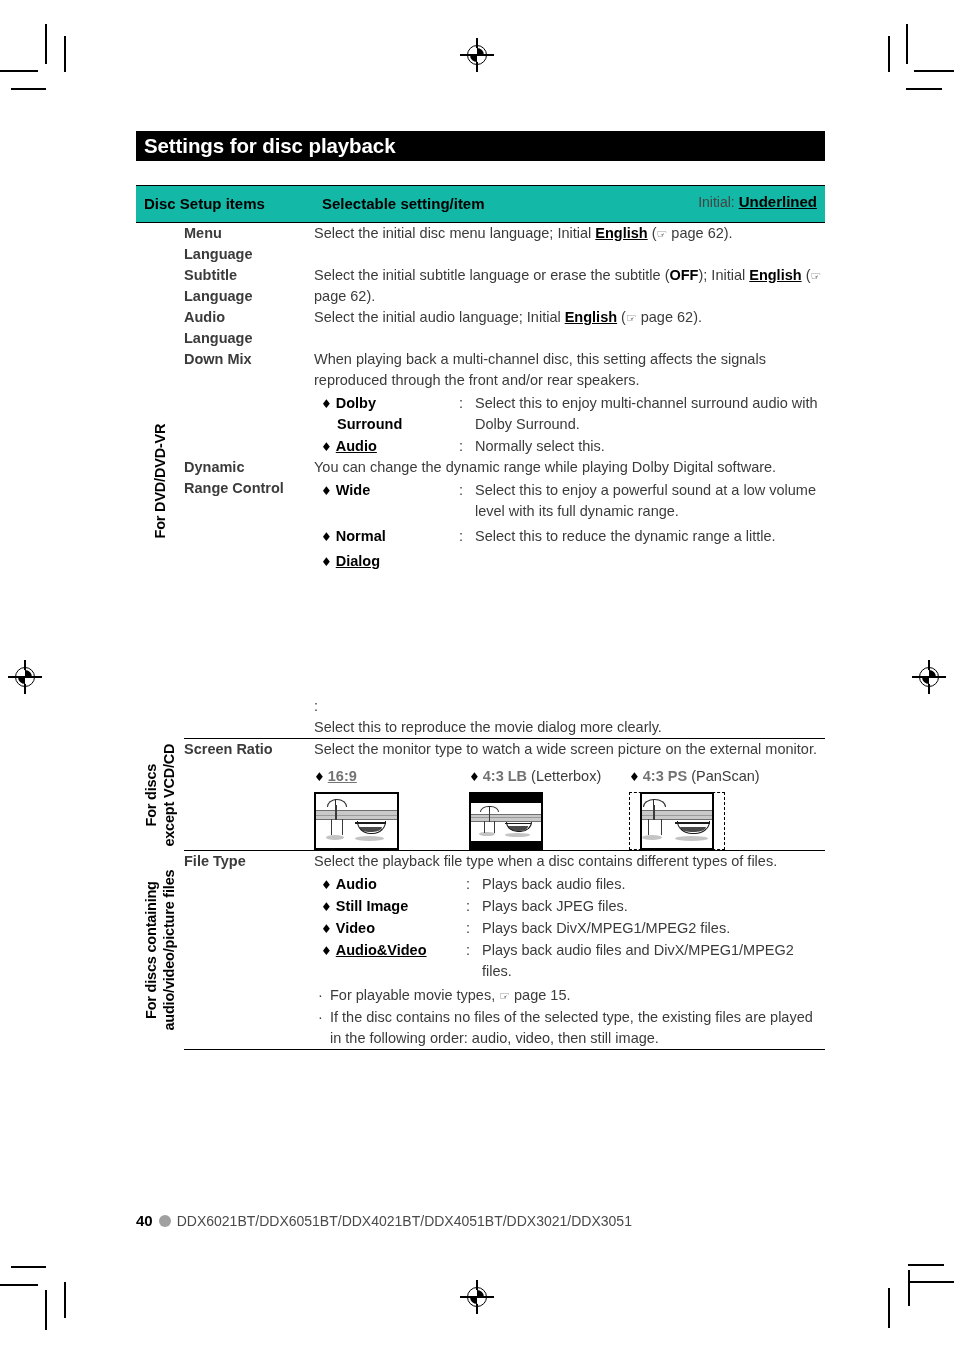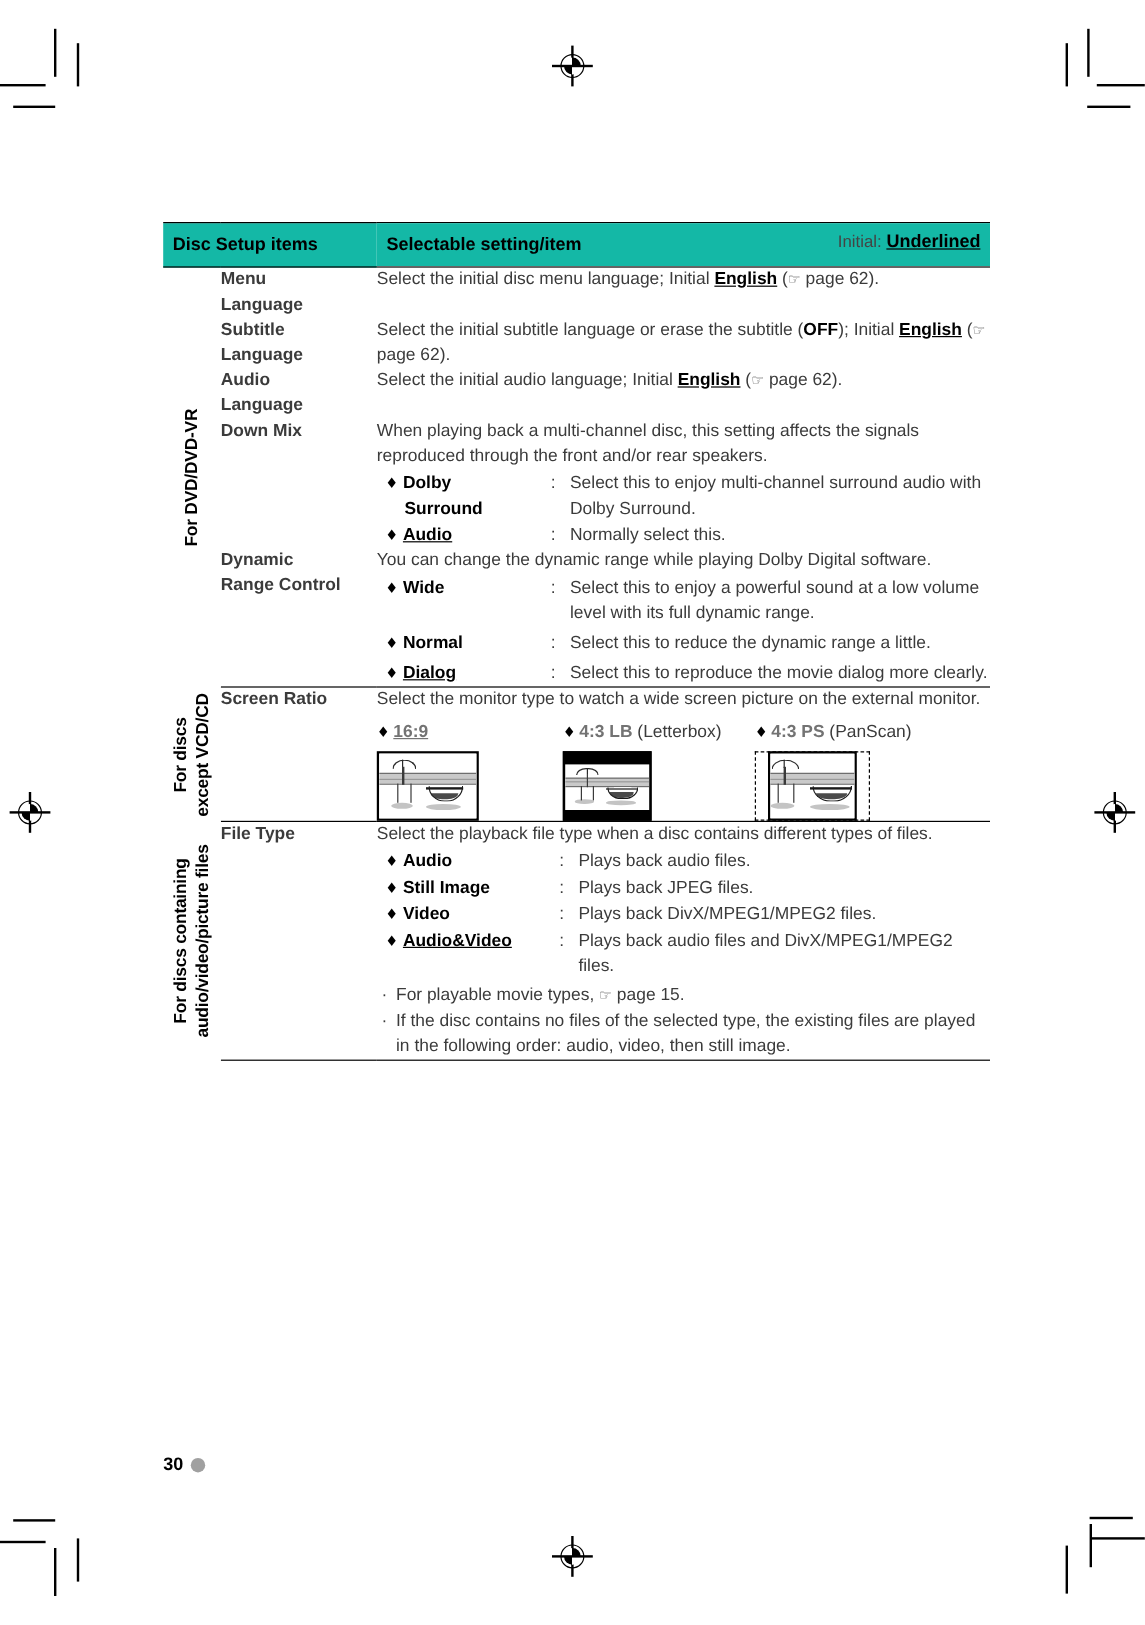--- a/index.html
+++ b/index.html
@@ -177,20 +177,21 @@
   </div>
   <div class="reg" style="left:12px;top:664px;">
     <div class="ring"></div>
       <div class="q"></div>
   </div>
   <div class="reg" style="left:916px;top:664px;">
     <div class="ring"></div>
       <div class="q"></div>
   </div>
 
+  <div class="title-bar">Settings for disc playback</div>
 
   <table class="tbl">
     <colgroup>
       <col style="width:48px">
         <col style="width:130px">
         <col>
     </colgroup>
     <tbody>
 
       <tr class="hdr-row">
@@ -270,21 +271,21 @@
             <div class="opt">
               <div class="lab"><span class="dia">♦</span><span>Wide</span></div>
               <div class="col">:</div>
               <div class="txt">Select this to enjoy a powerful sound at a low volume level with its full dynamic range.</div>
             </div>
             <div class="opt" style="margin-top:4px;">
               <div class="lab"><span class="dia">♦</span><span>Normal</span></div>
               <div class="col">:</div>
               <div class="txt">Select this to reduce the dynamic range a little.</div>
             </div>
-            <div class="opt" style="margin-top:4px;">
+            <div class="opt" style="margin-top:4px;flex-direction:column;">
               <div class="lab"><span class="dia">♦</span><span class="u">Dialog</span></div>
               <div class="col">:</div>
               <div class="txt">Select this to reproduce the movie dialog more clearly.</div>
             </div>
           </div>
         </td>
       </tr>
 
       <tr>
         <td class="vcol">
@@ -420,17 +421,18 @@
               <div class="btxt">If the disc contains no files of the selected type, the existing files are played in the following order: audio, video, then still image.</div>
             </div>
           </div>
         </td>
       </tr>
 
     </tbody>
   </table>
 
   <div class="footer">
-    <div class="pnum">30</div>
+    <div class="pnum">40</div>
     <div class="dot"></div>
+    <div class="models">DDX6021BT/DDX6051BT/DDX4021BT/DDX4051BT/DDX3021/DDX3051</div>
   </div>
 
 </div>
 
 </body></html>

